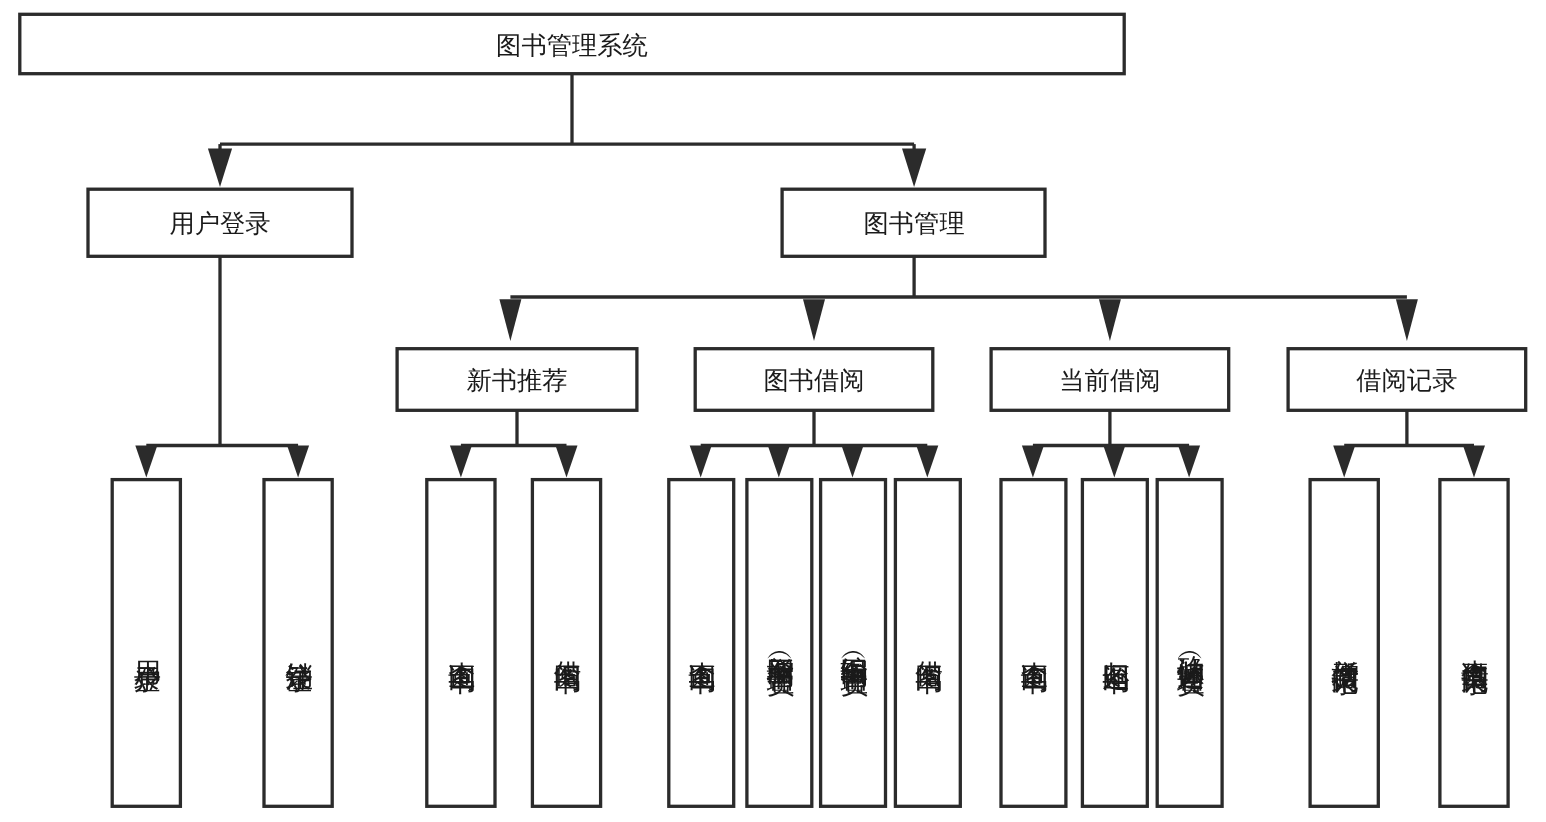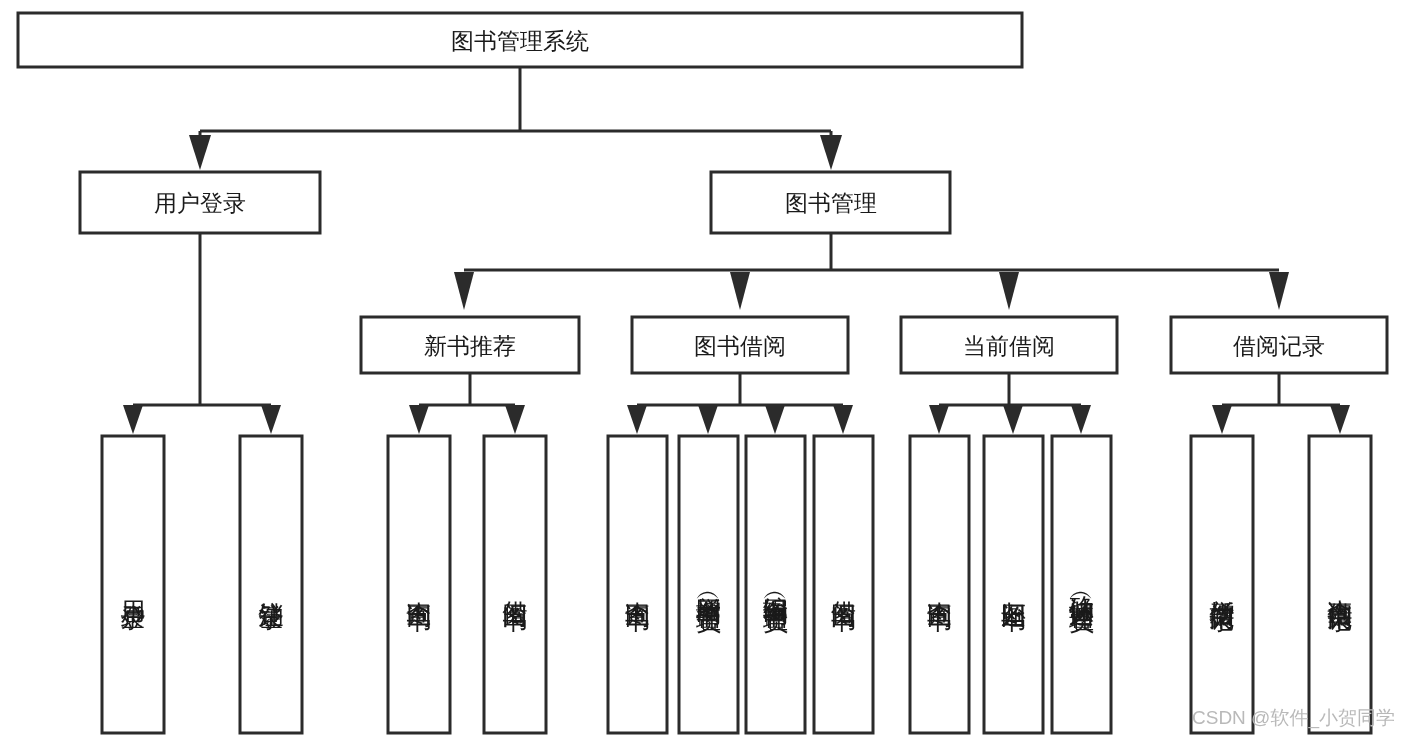--- a/index.html
+++ b/index.html
@@ -221,15 +221,14 @@
   <div class="leaf-label-wrap" style="left:1052px; top:436px; width:59px; height:297px;">
       <span class="leaf-label">确认归还（管理员）</span>
     </div>
   <div class="leaf-label-wrap" style="left:1191px; top:436px; width:62px; height:297px;">
       <span class="leaf-label">新增借阅记录</span>
     </div>
   <div class="leaf-label-wrap" style="left:1309px; top:436px; width:62px; height:297px;">
       <span class="leaf-label">查询借阅记录</span>
     </div>
 
-  <div class="watermark" style="left:1192px; top:705px;">CSDN @软件_小贺同学</div>
 
 </div>
 
 </body></html>

